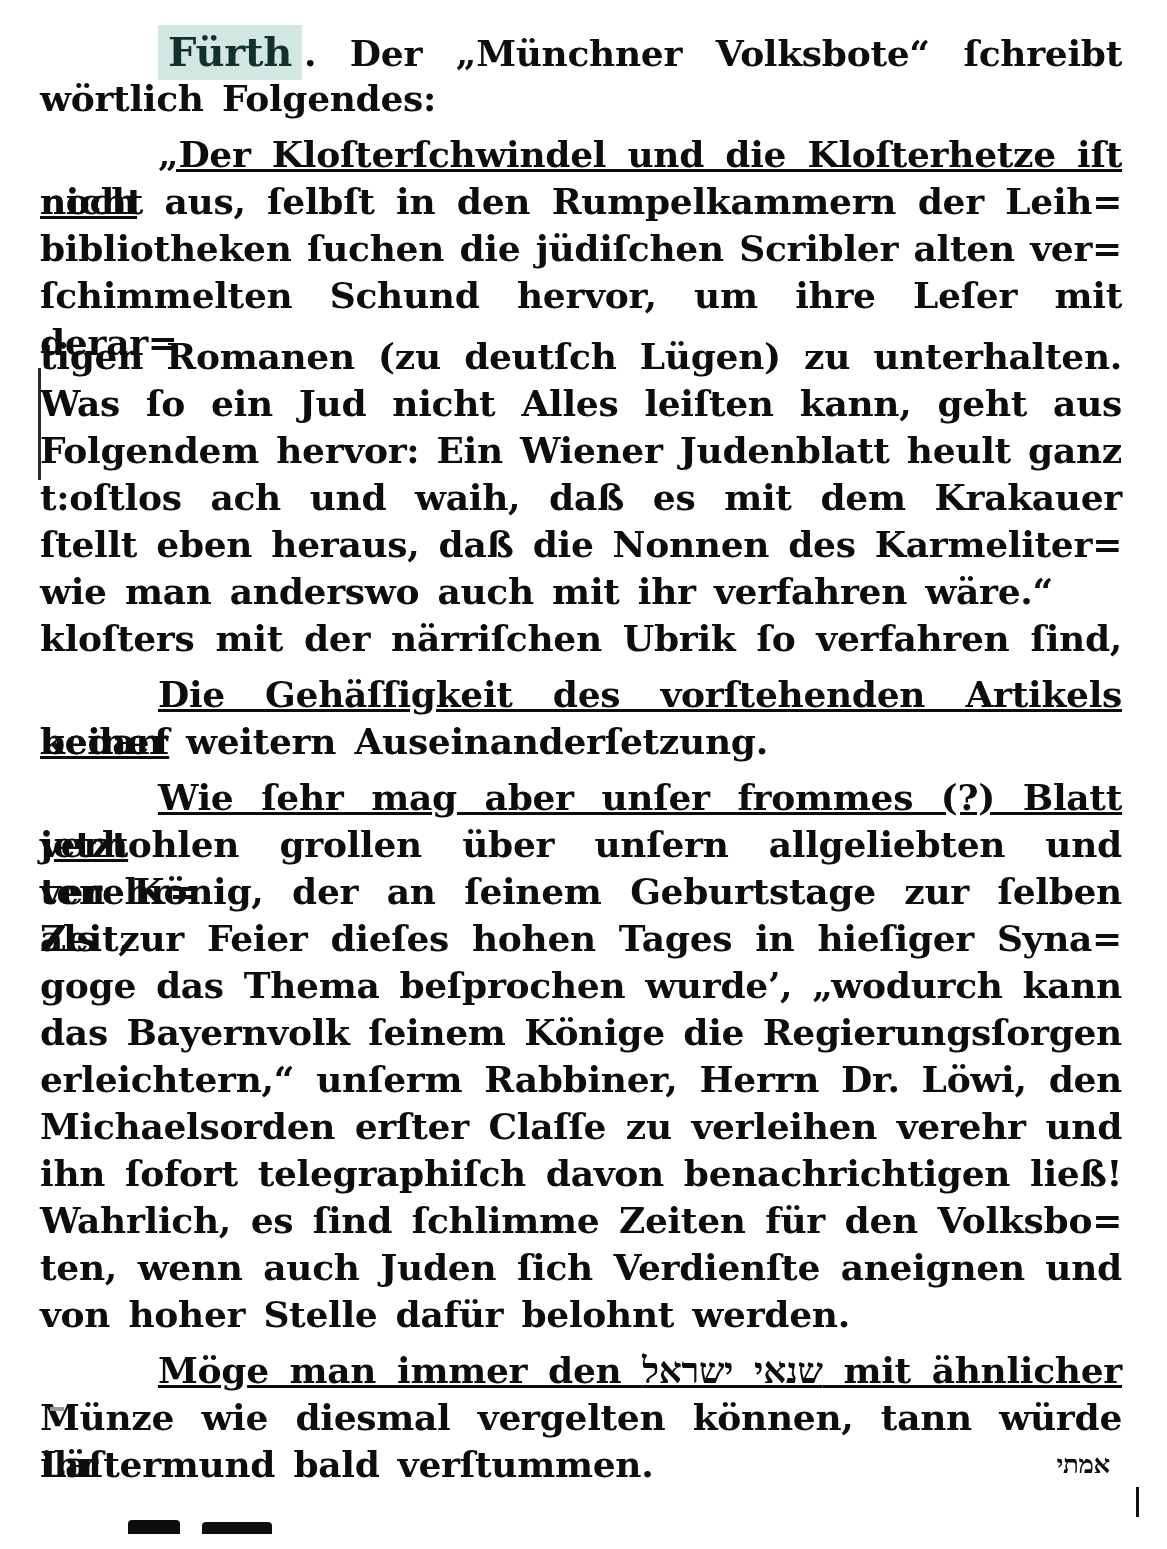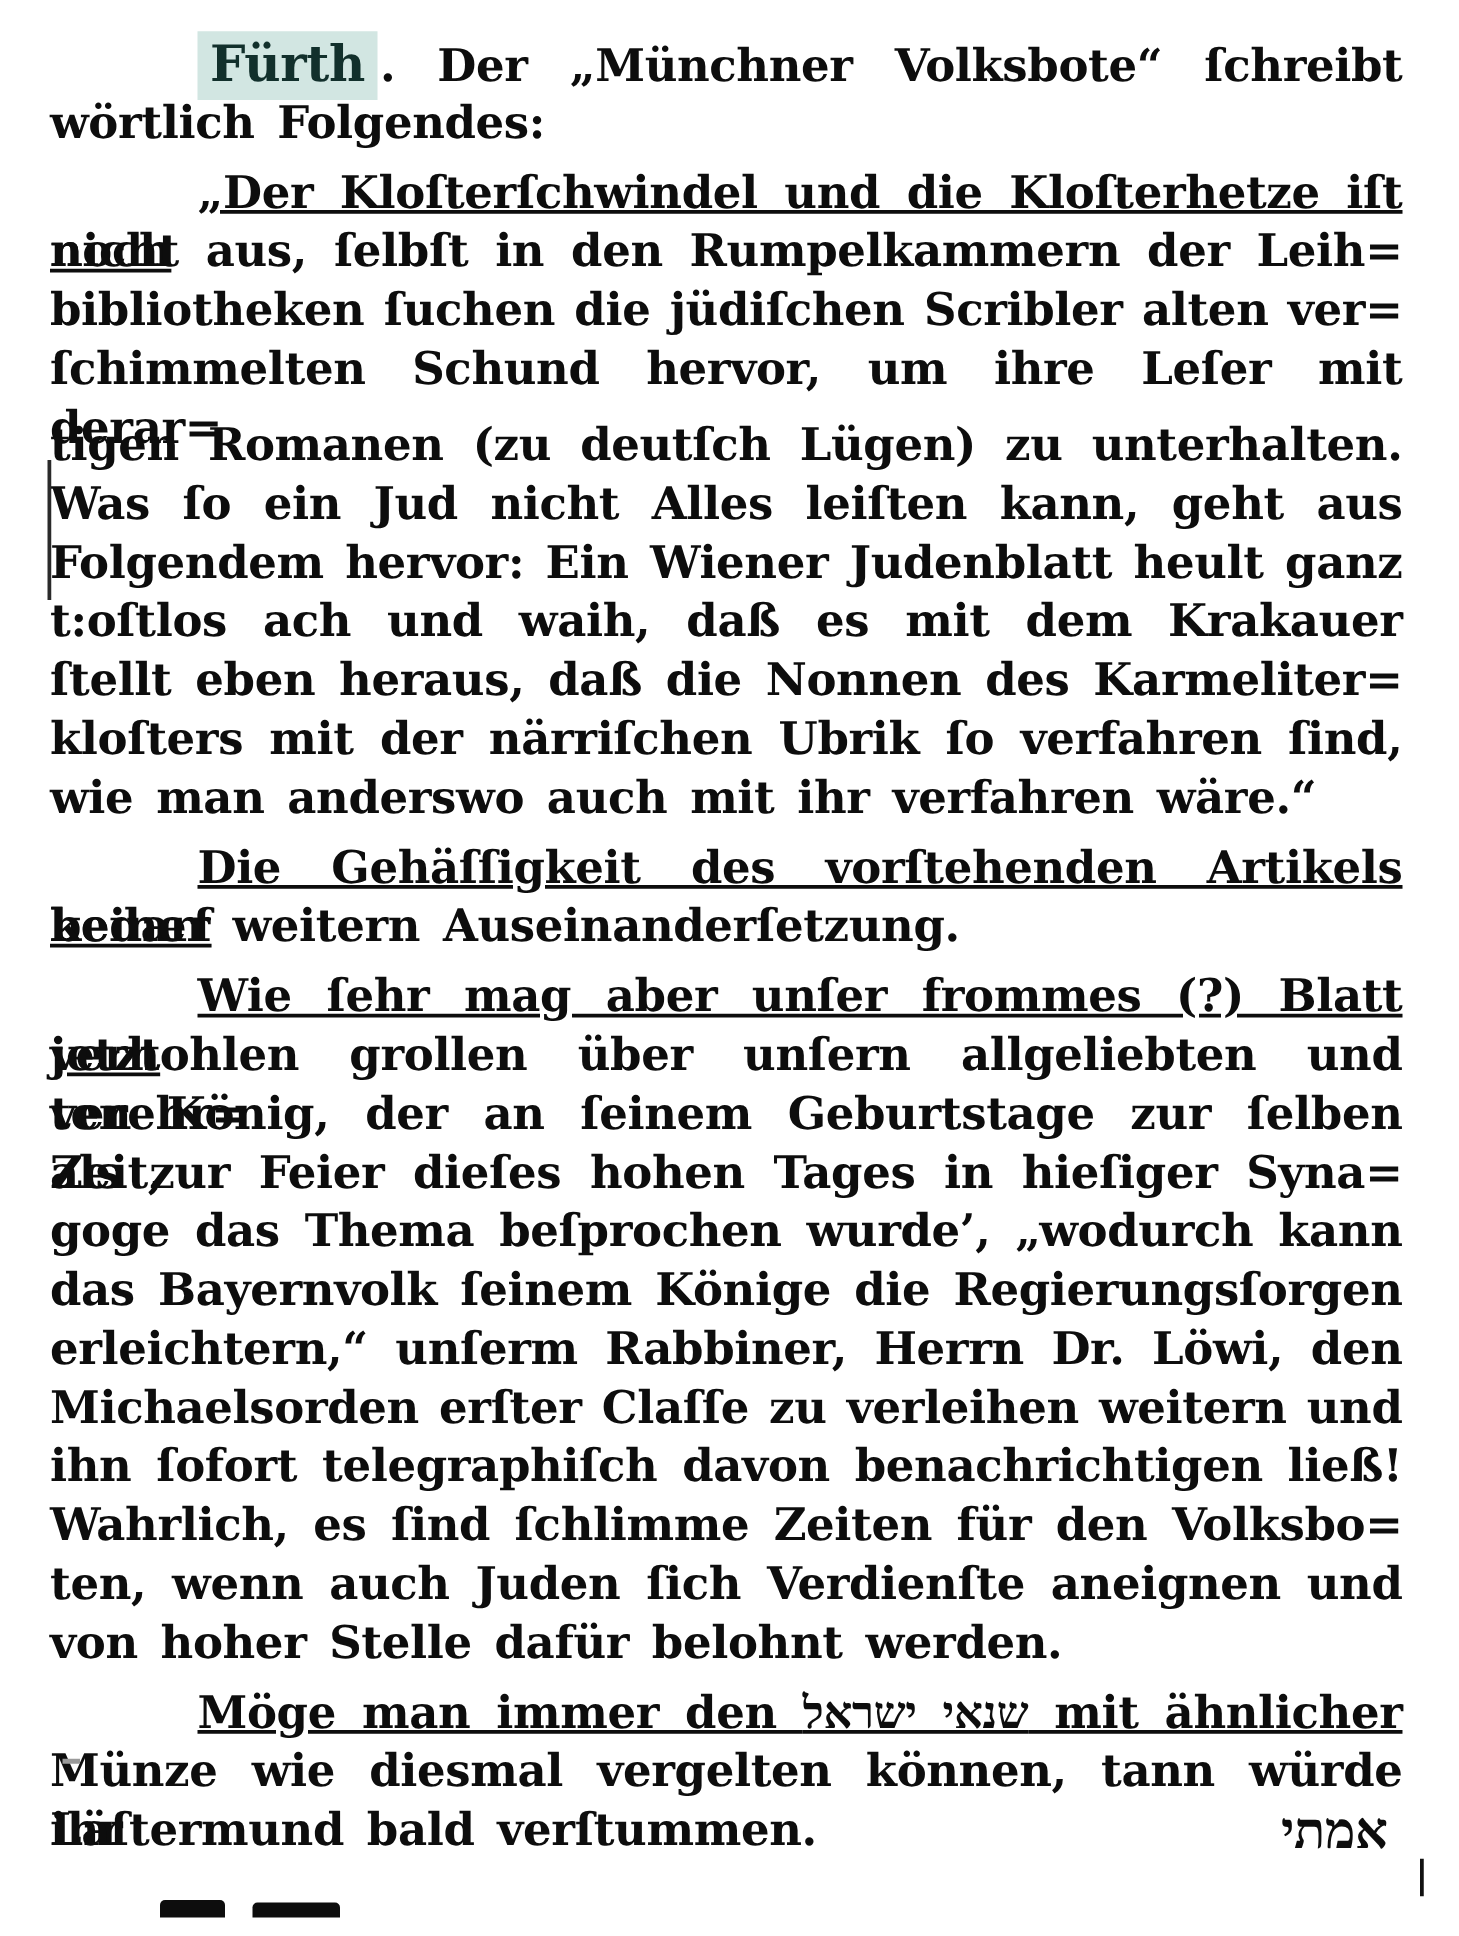--- a/index.html
+++ b/index.html
@@ -47,21 +47,21 @@
   .text-block .line:first-child { margin-top: 0; }
   .line.split {
     display: flex;
     justify-content: space-between;
     text-align: center;
     text-align-last: left;
     text-indent: 0;
   }
   .line.split .heb-sig {
     margin-right: 12px;
-    font-size: 41px;
+    font-size: 26px;
   }
   .hl {
     padding: 3px 10px 5px 10px;
     margin-right: 2px;
     color: #12302c;
     font-size: 40px;
   }
   
   .artifact-left-line {
     position: absolute;
@@ -105,32 +105,32 @@
       <div class="line left">wörtlich Folgendes:</div>
       <div class="line indent para">„Der Kloſterſchwindel und die Kloſterhetze iſt noch</div>
       <div class="line">nicht aus, ſelbſt in den Rumpelkammern der Leih=</div>
       <div class="line">bibliotheken ſuchen die jüdiſchen Scribler alten ver=</div>
       <div class="line">ſchimmelten Schund hervor, um ihre Leſer mit derar=</div>
       <div class="line gap">tigen Romanen (zu deutſch Lügen) zu unterhalten.</div>
       <div class="line">Was ſo ein Jud nicht Alles leiſten kann, geht aus</div>
       <div class="line">Folgendem hervor: Ein Wiener Judenblatt heult ganz</div>
       <div class="line">t:oſtlos ach und waih, daß es mit dem Krakauer</div>
       <div class="line">ſtellt eben heraus, daß die Nonnen des Karmeliter=</div>
+      <div class="line left">wie man anderswo auch mit ihr verfahren wäre.“</div>
       <div class="line">kloſters mit der närriſchen Ubrik ſo verfahren ſind,</div>
-      <div class="line left">wie man anderswo auch mit ihr verfahren wäre.“</div>
       <div class="line indent para">Die Gehäſſigkeit des vorſtehenden Artikels bedarf</div>
       <div class="line left">keiner weitern Auseinanderſetzung.</div>
       <div class="line indent para">Wie ſehr mag aber unſer frommes (?) Blatt jetzt</div>
       <div class="line">verhohlen grollen über unſern allgeliebten und verehr=</div>
       <div class="line">ten König, der an ſeinem Geburtstage zur ſelben Zeit,</div>
       <div class="line">als zur Feier dieſes hohen Tages in hieſiger Syna=</div>
       <div class="line">goge das Thema beſprochen wurde’, „wodurch kann</div>
       <div class="line">das Bayernvolk ſeinem Könige die Regierungsſorgen</div>
       <div class="line">erleichtern,“ unſerm Rabbiner, Herrn Dr. Löwi, den</div>
-      <div class="line">Michaelsorden erſter Claſſe zu verleihen weitern und</div>
+      <div class="line">Michaelsorden erſter Claſſe zu verleihen verehr und</div>
       <div class="line">ihn ſofort telegraphiſch davon benachrichtigen ließ!</div>
       <div class="line">Wahrlich, es ſind ſchlimme Zeiten für den Volksbo=</div>
       <div class="line">ten, wenn auch Juden ſich Verdienſte aneignen und</div>
       <div class="line left">von hoher Stelle dafür belohnt werden.</div>
       <div class="line indent para">Möge man immer den שנאי ישראל mit ähnlicher</div>
       <div class="line">Münze wie diesmal vergelten können, tann würde ihr</div>
       <div class="line left split">
         <span>Läſtermund bald verſtummen.</span>
         <span class="heb-sig">אמתי</span>
       </div>

